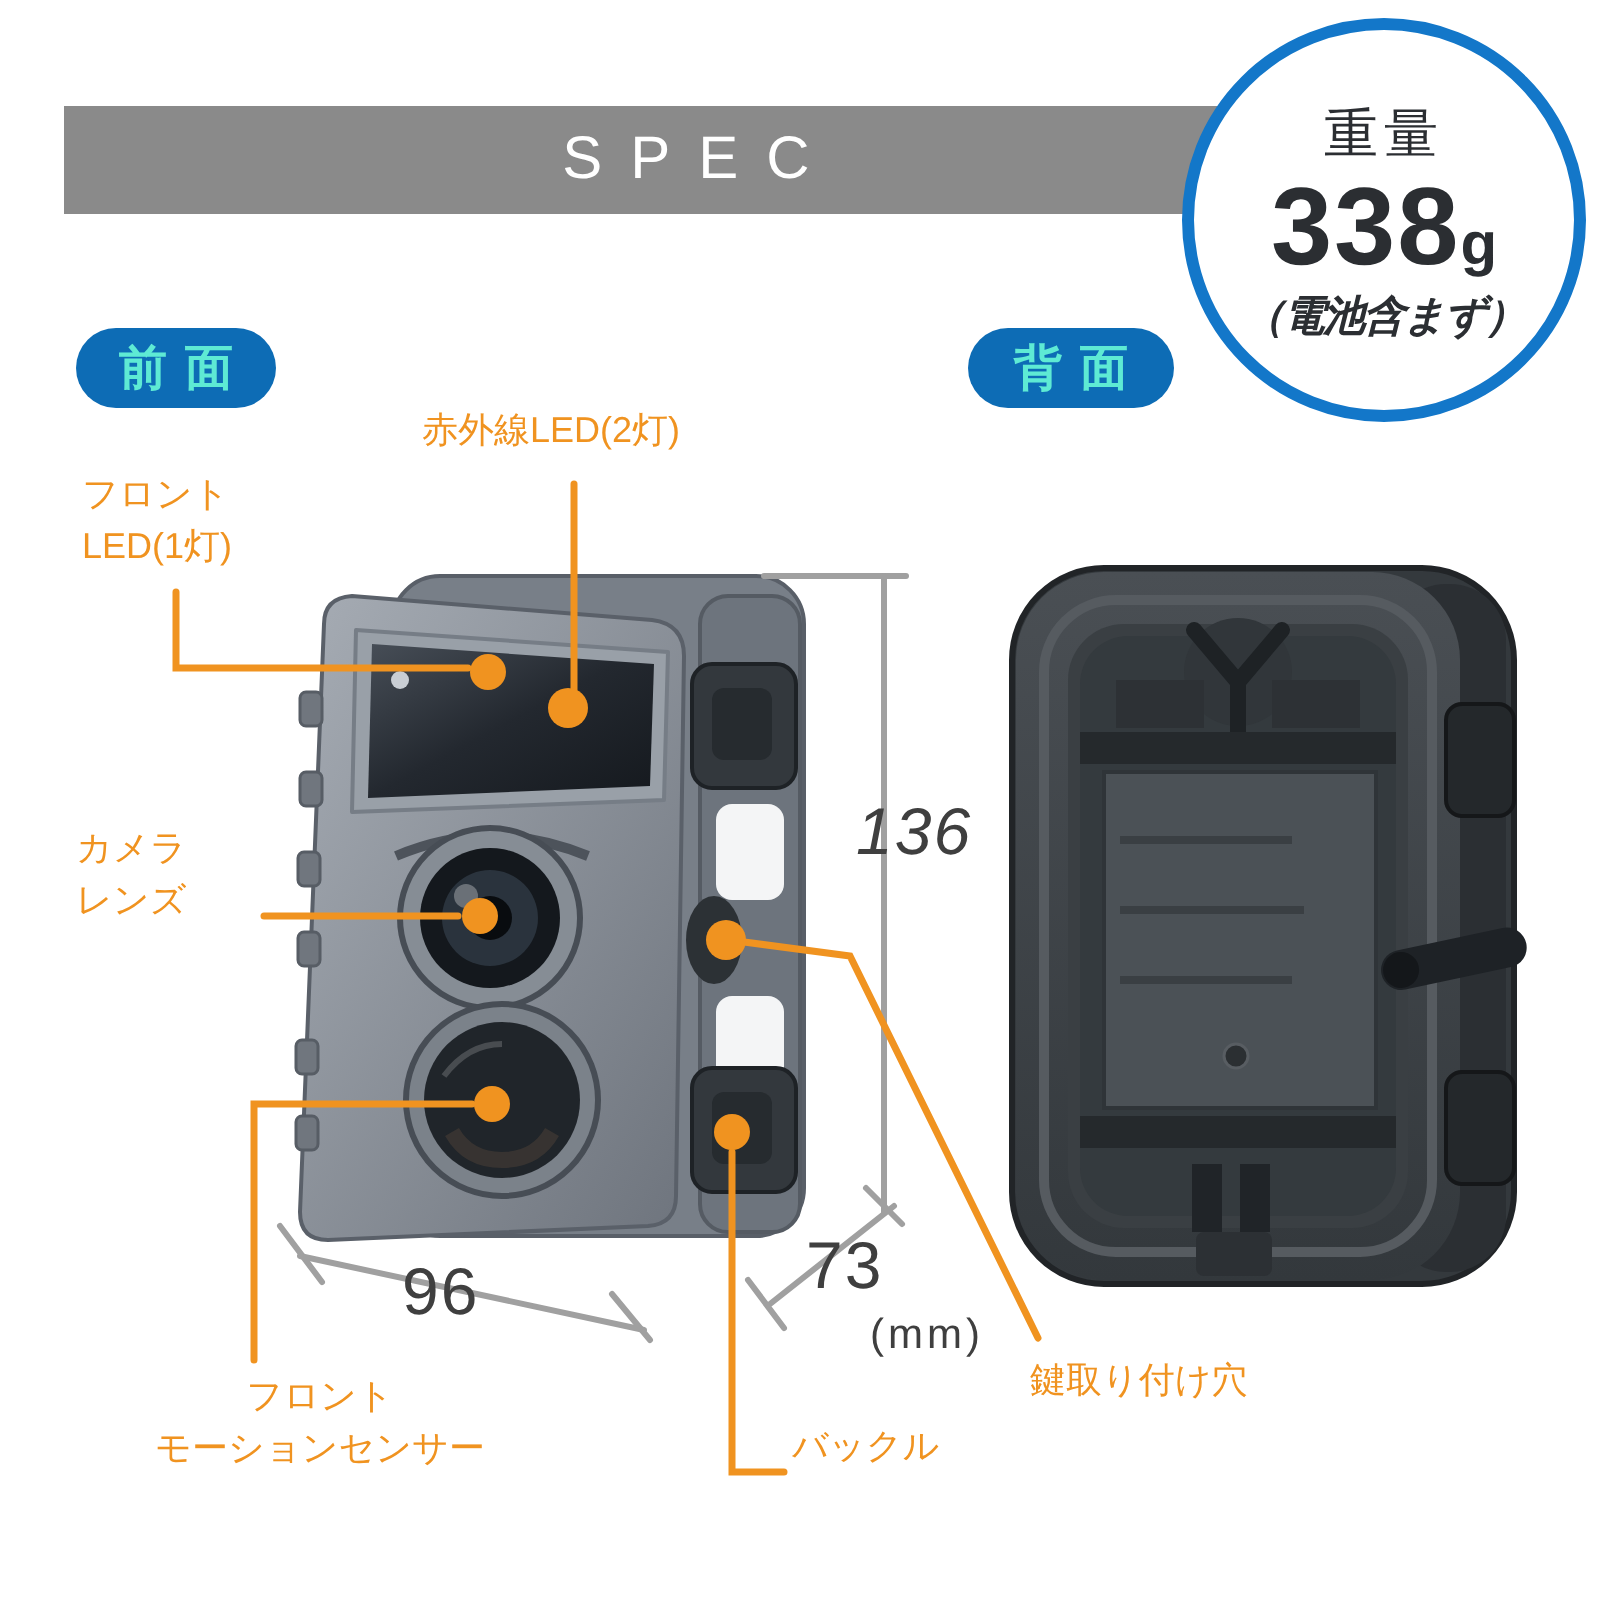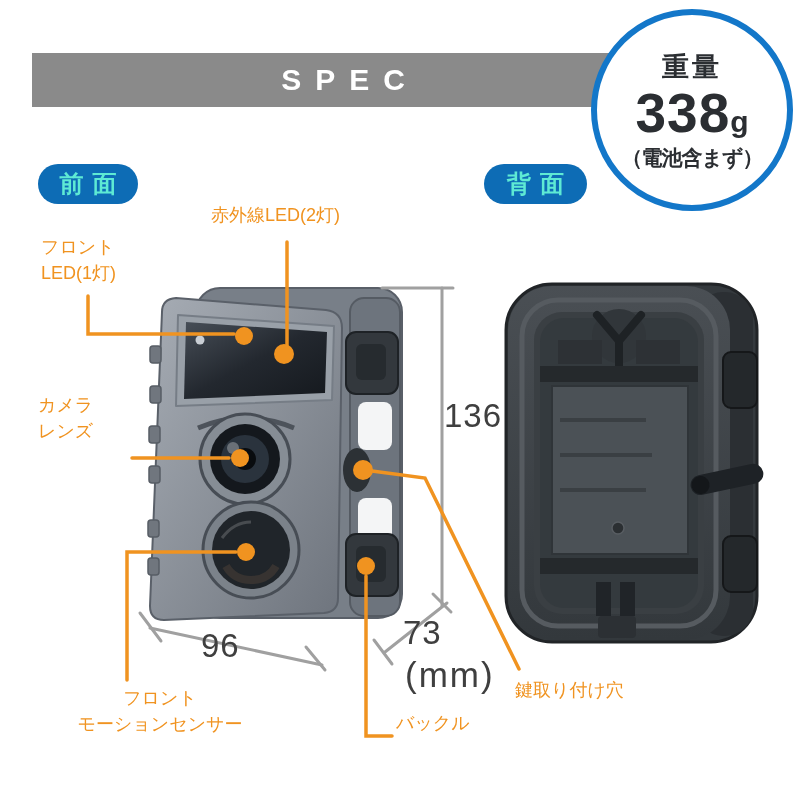--- a/index.html
+++ b/index.html
@@ -12,43 +12,43 @@
     --text-darkest:#2b2e32;
   }
   html,body{margin:0;padding:0;background:#fff;}
   .canvas{
     position:relative;width:800px;height:800px;background:#ffffff;overflow:hidden;
     font-family:"Liberation Sans","DejaVu Sans",sans-serif;
   }
   .spec-bar{
     position:absolute;left:32px;top:53px;width:590px;height:54px;background:var(--bar-gray);
     color:#fff;display:flex;align-items:center;justify-content:center;
-    font-size:30px;font-weight:bold;letter-spacing:14px;padding-left:46px;box-sizing:border-box;z-index:1;
+    font-size:30px;font-weight:normal;letter-spacing:14px;padding-left:46px;box-sizing:border-box;z-index:1;
   }
   .weight-badge{
     position:absolute;left:591px;top:9px;width:202px;height:202px;background:#fff;
     border:6px solid var(--circle-blue);border-radius:50%;box-sizing:border-box;
     display:flex;flex-direction:column;align-items:center;justify-content:center;
     z-index:2;color:var(--text-darkest);
   }
-  .wb-label{font-size:27px;font-weight:bold;letter-spacing:3px;}
+  .wb-label{font-size:27px;font-weight:normal;letter-spacing:3px;}
   .wb-value-row{line-height:1;margin-top:1px;}
   .wb-value{font-size:55px;font-weight:bold;letter-spacing:1px;}
   .wb-unit{font-size:30px;font-weight:bold;}
-  .wb-note{font-size:21px;font-weight:bold;margin-top:3px;letter-spacing:-1px;white-space:nowrap;}
+  .wb-note{font-size:21px;font-weight:bold;margin-top:3px;letter-spacing:-1px;white-space:nowrap;font-style:italic;}
   .pill{
     position:absolute;height:40px;background:var(--brand-blue);border-radius:20px;color:#5eead4;
     display:flex;align-items:center;justify-content:center;font-size:24px;font-weight:bold;
     letter-spacing:9px;padding-left:9px;box-sizing:border-box;z-index:1;
   }
   .pill-front{left:38px;top:164px;width:100px;}
   .pill-back{left:484px;top:164px;width:103px;}
   .ann{position:absolute;color:var(--accent-orange);font-size:18px;line-height:26px;font-weight:normal;white-space:nowrap;z-index:1;}
   .dim{position:absolute;color:var(--text-dark);font-size:33px;line-height:1;font-weight:normal;white-space:nowrap;z-index:1;letter-spacing:1px;}
-  .dim-mm{font-size:35px;letter-spacing:2px;}
+  .dim-mm{font-size:21px;letter-spacing:2px;margin-left:30px;}
   svg.illust{position:absolute;left:0;top:0;z-index:0;}
   .dim-stroke{stroke:var(--dim-gray);}
   .ann-stroke{stroke:var(--accent-orange);}
   .ann-fill{fill:var(--accent-orange);}
 </style>
 </head>
 <body>
 
 <div class="canvas">
 
@@ -178,31 +178,31 @@
     </g>
   </svg>
 
   <div class="ann" style="left:211px;top:202px;">赤外線LED(2灯)</div>
 
   <div class="ann" style="left:41px;top:234px;">
     <div>フロント</div>
     <div>LED(1灯)</div>
   </div>
 
-  <div class="ann" style="left:38px;top:392px;">
+  <div class="ann" style="left:38px;top:411px;">
     <div>カメラ</div>
     <div>レンズ</div>
   </div>
 
   <div class="ann" style="left:35px;top:685px;width:250px;text-align:center;">
     <div>フロント</div>
     <div>モーションセンサー</div>
   </div>
 
   <div class="ann" style="left:396px;top:710px;">バックル</div>
   <div class="ann" style="left:515px;top:677px;text-align:right;">鍵取り付け穴</div>
 
-  <div class="dim" style="left:444px;top:399px;">136</div>
+  <div class="dim" style="left:428px;top:399px;font-style:italic;">136</div>
   <div class="dim" style="left:201px;top:629px;">96</div>
   <div class="dim" style="left:403px;top:616px;">73</div>
   <div class="dim dim-mm" style="left:405px;top:657px;">(mm)</div>
 
 </div>
 
 </body></html>

